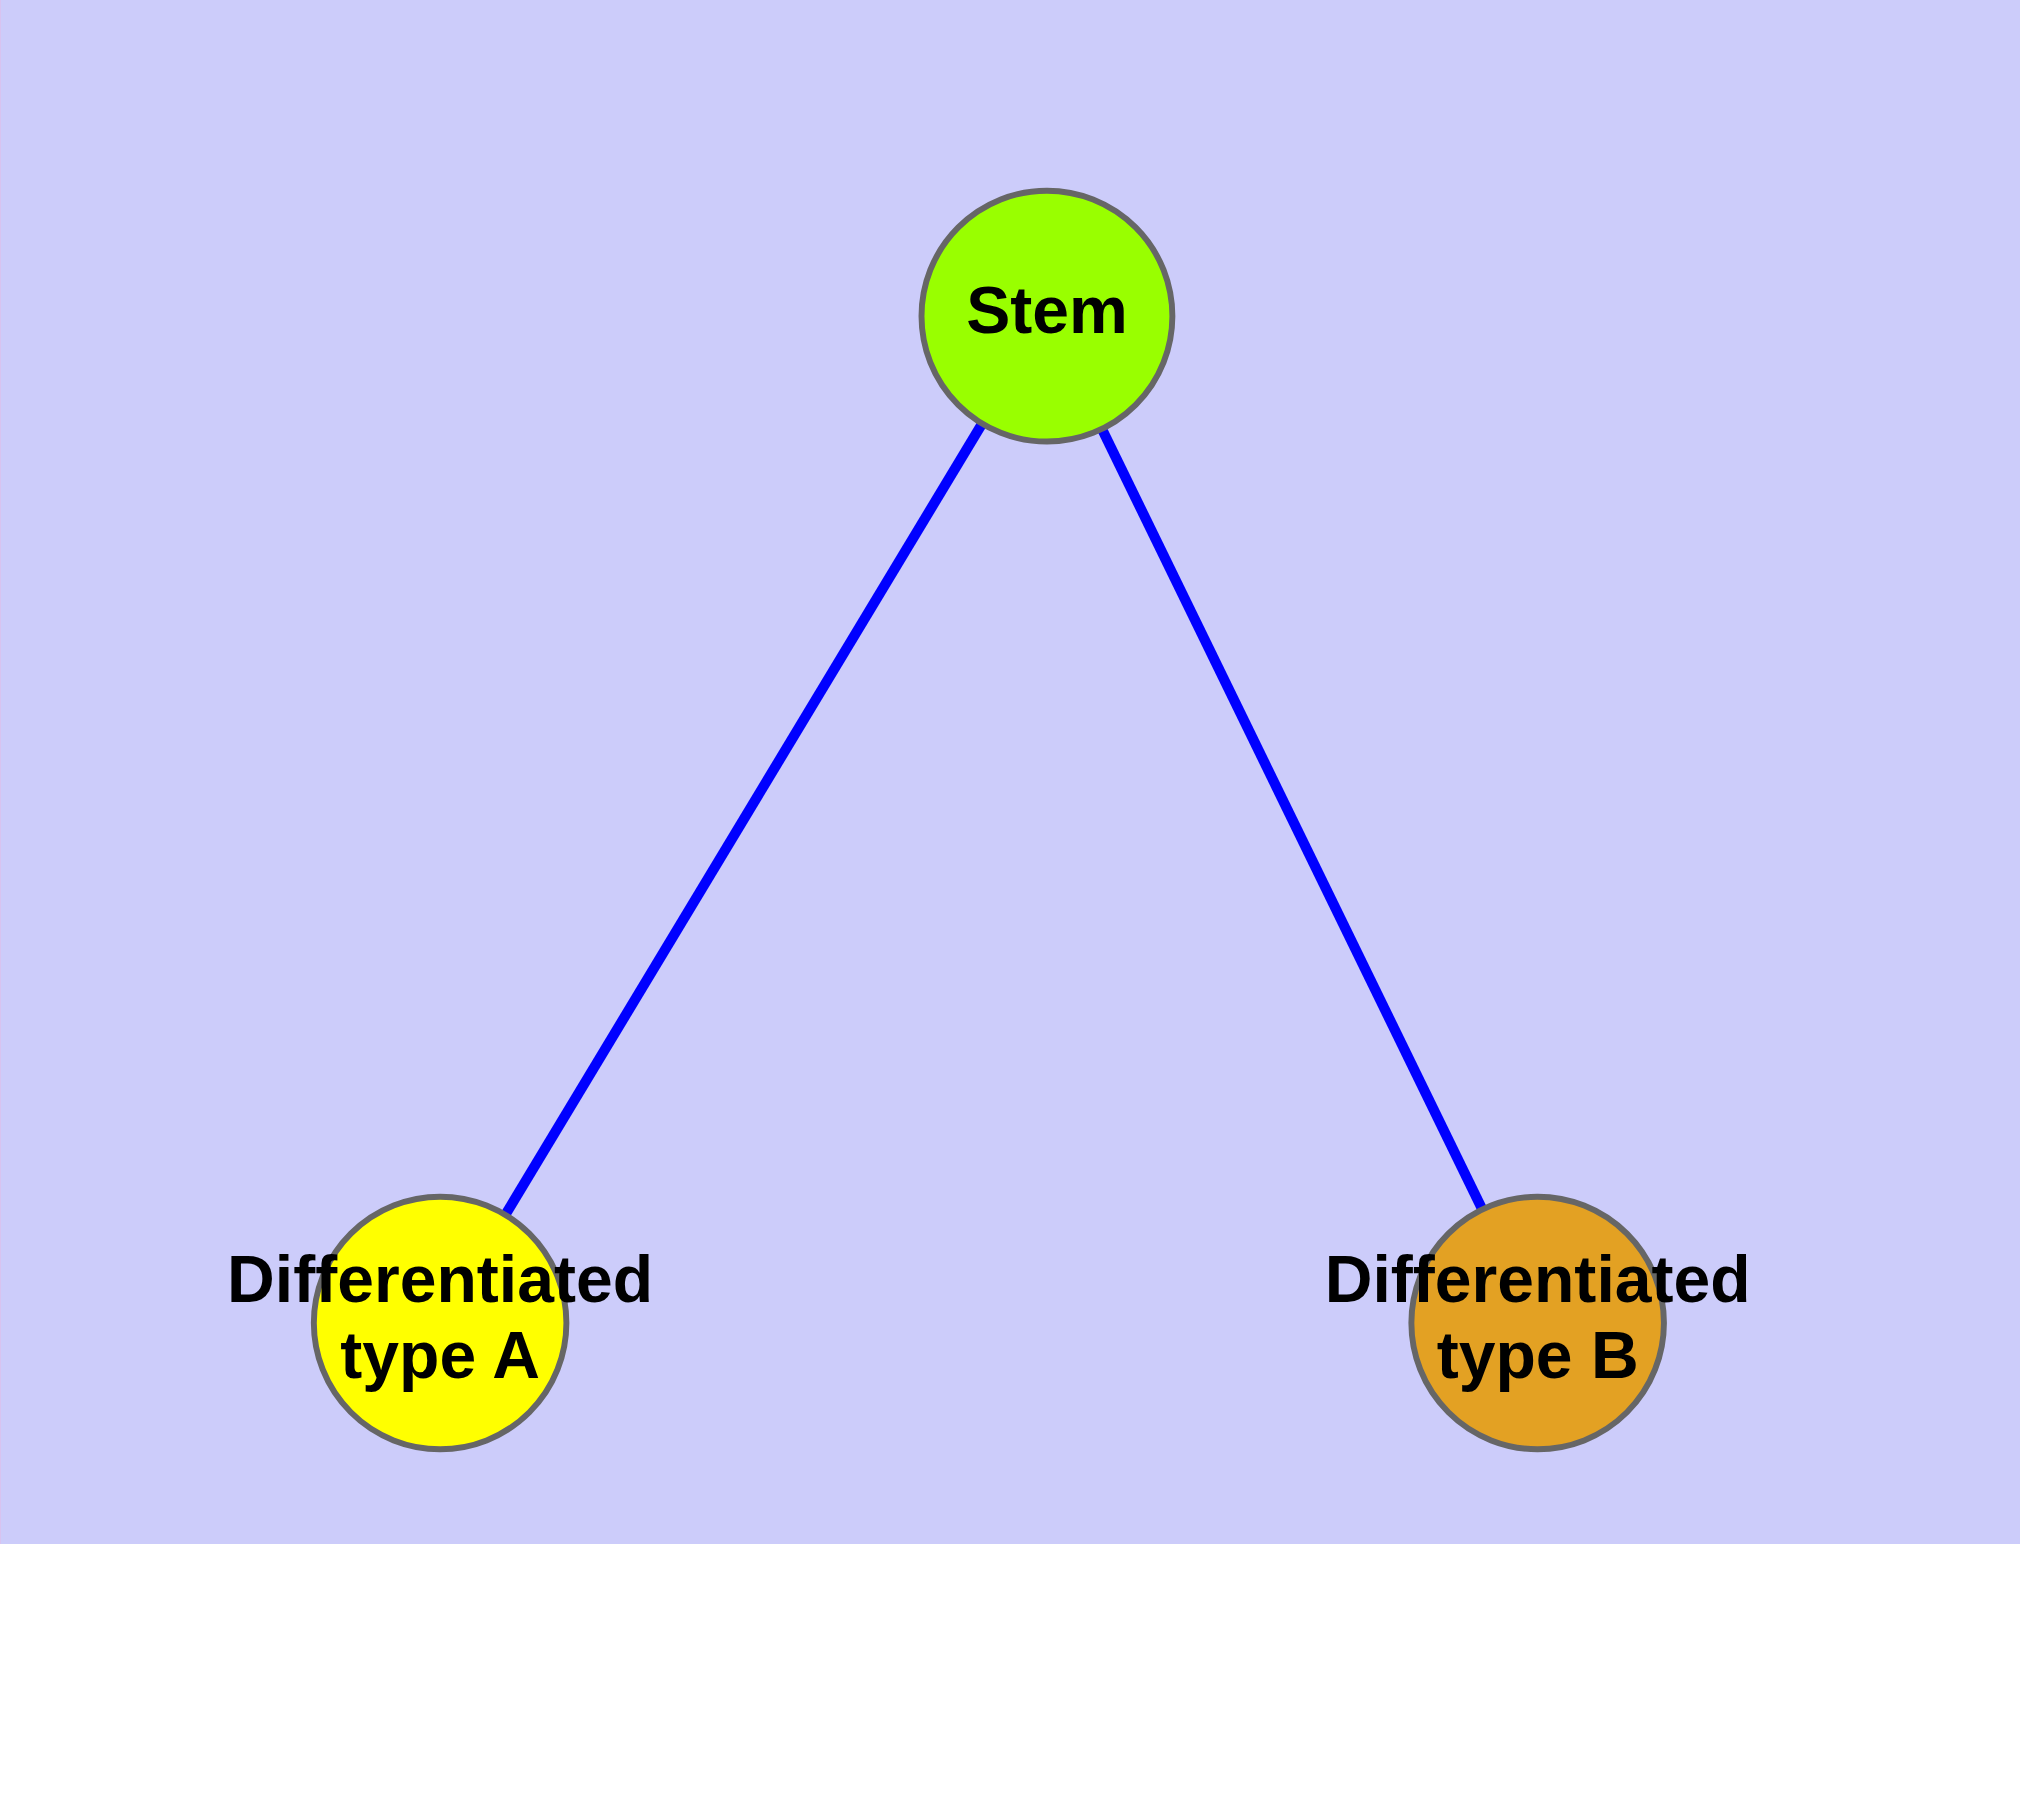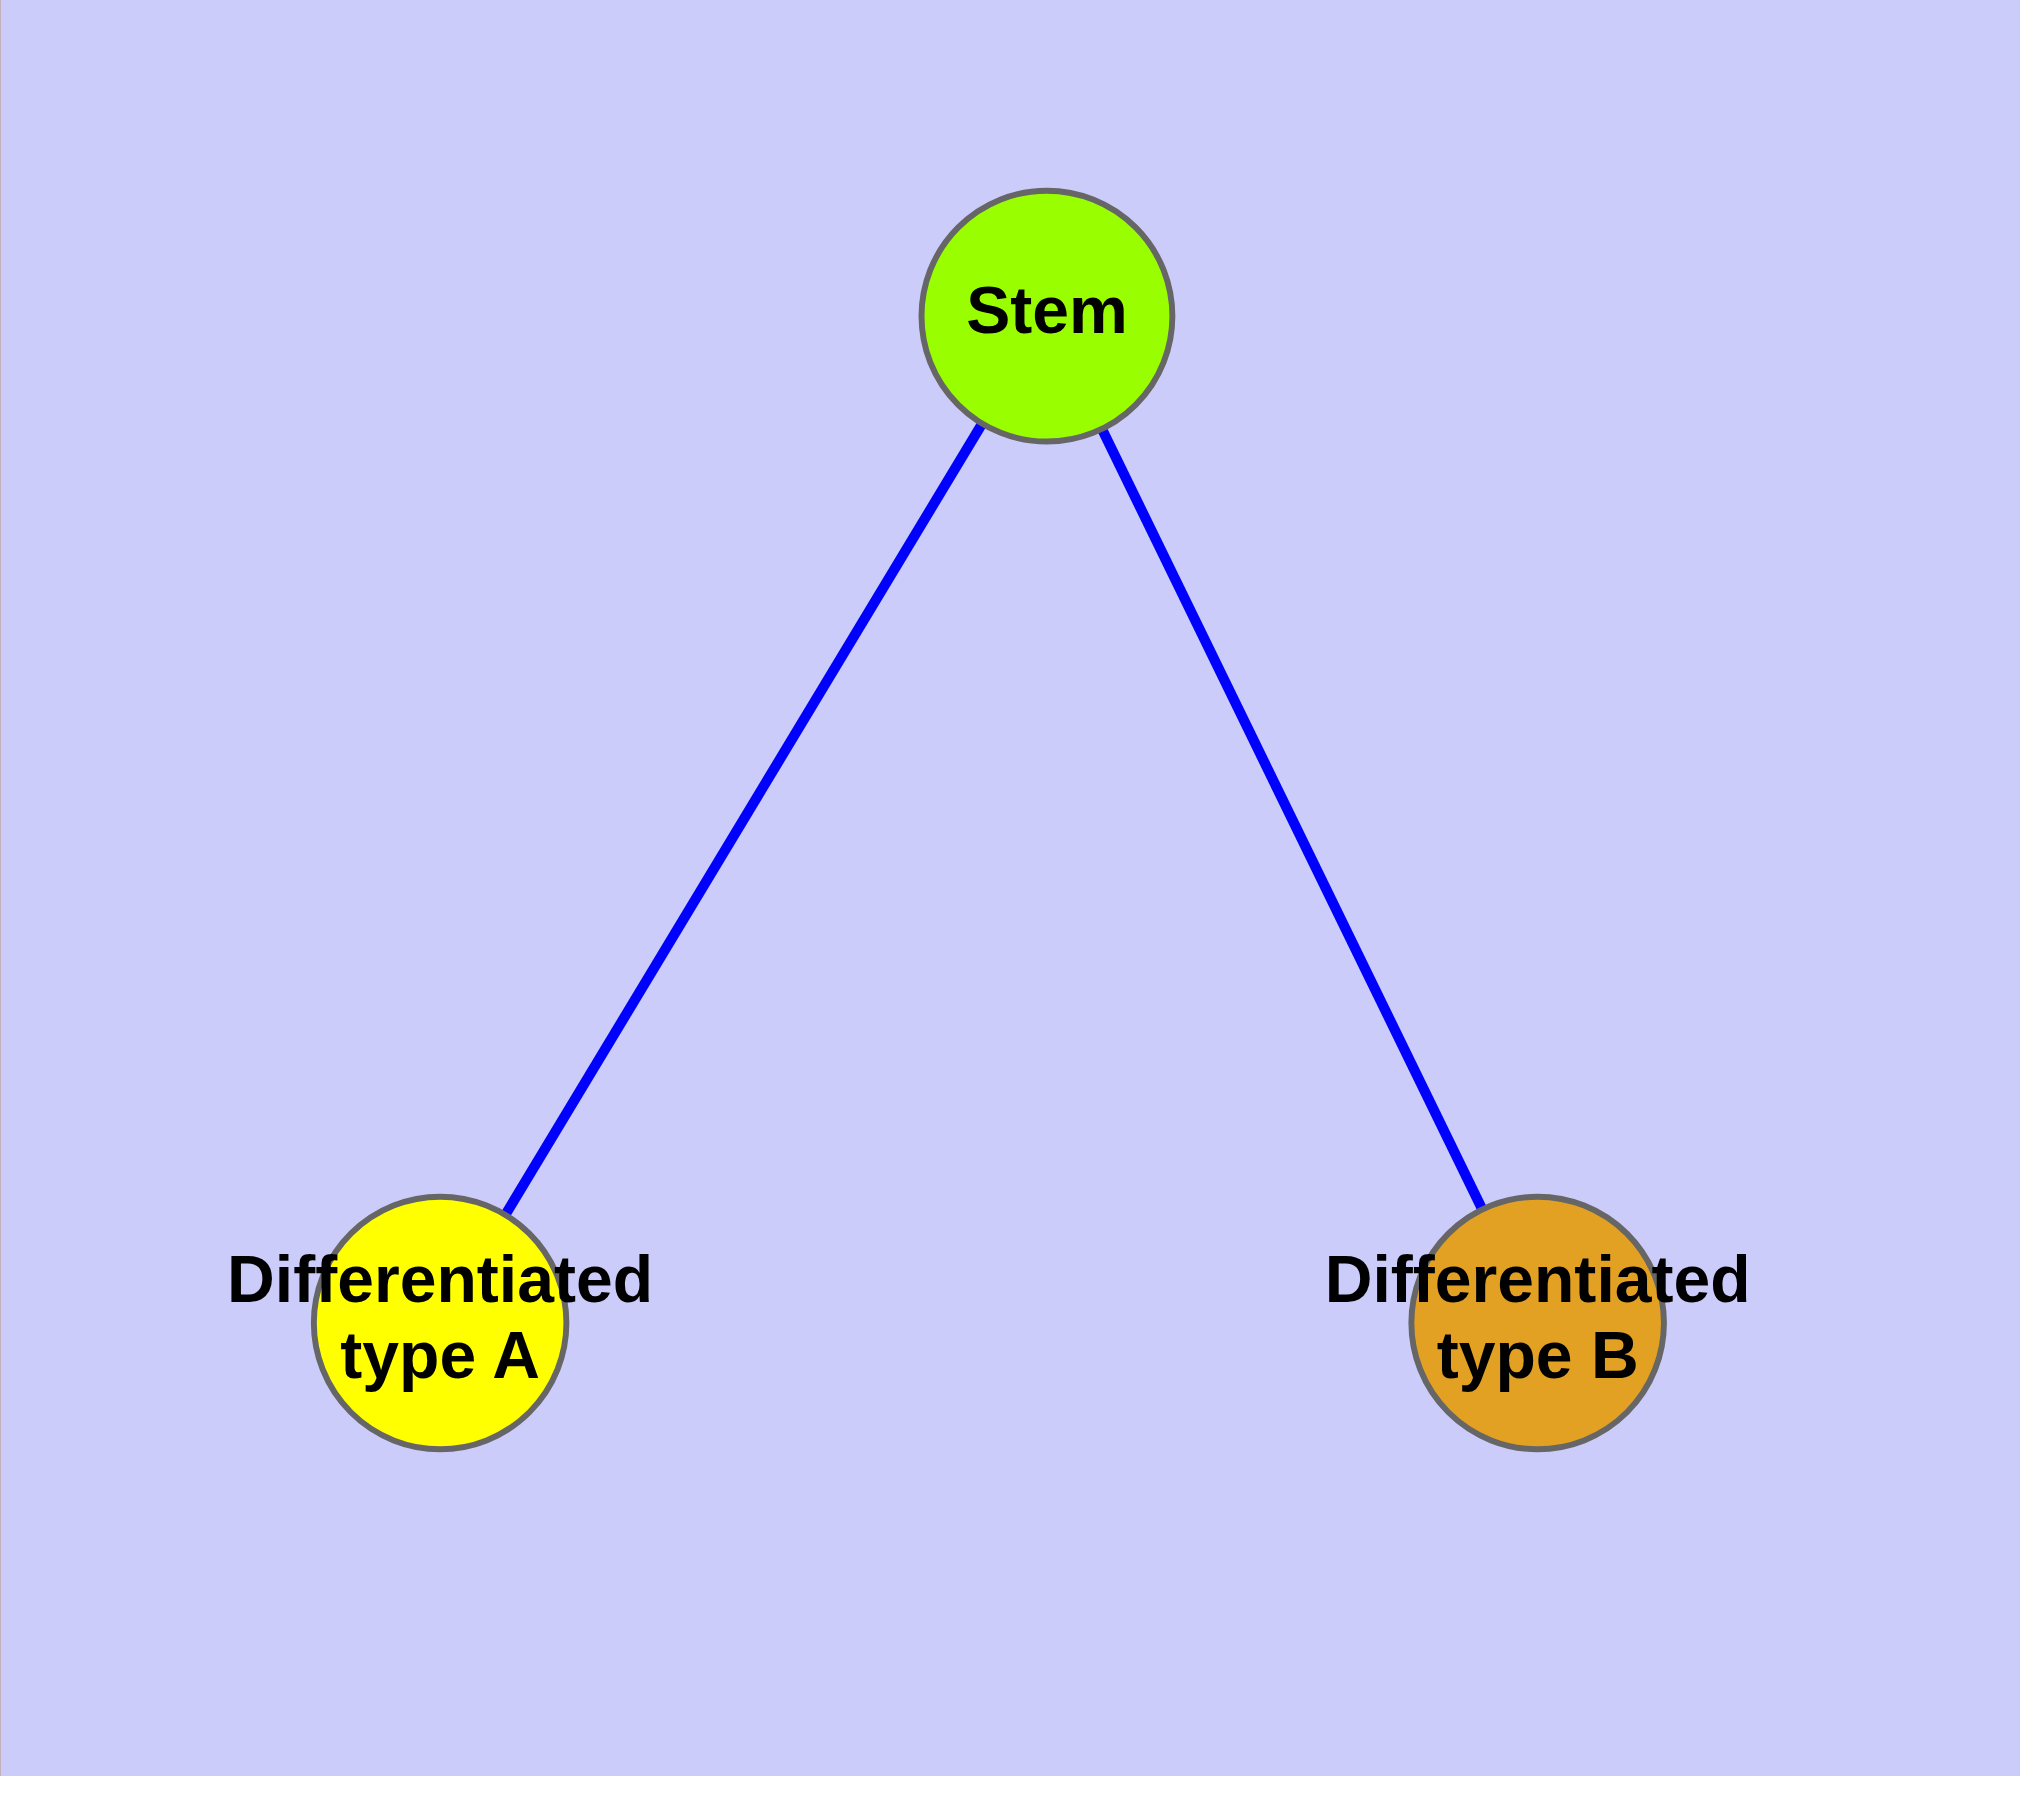--- a/index.html
+++ b/index.html
@@ -28,21 +28,21 @@
     fill: #000000;
     text-anchor: middle;
     dominant-baseline: middle;
     paint-order: normal;
     white-space: pre;
   }
 </style>
 </head>
 <body>
 
-<div id="canvas" style="width: 2021px; height: 1776px; background: #a16207;">
+<div id="canvas" style="width: 2021px; height: 1544px; background: #f9a8d4;">
   <svg id="graph-svg" viewBox="0 0 2384 2138" style="width: 2021px; height: 1812px;">
     <rect id="bg-rect" x="0" y="0" width="2384" height="2138" fill="#ccccfa"></rect>
     <g id="edge-layer">
         <line x1="1235" y1="373" x2="519" y2="1561" stroke="#0000ff" stroke-width="12" stroke-linecap="butt"></line>
         <line x1="1235" y1="373" x2="1814" y2="1561" stroke="#0000ff" stroke-width="12" stroke-linecap="butt"></line>
       </g>
     <g id="node-layer">
         <circle cx="1235" cy="373" r="148" fill="#99ff00" stroke="#666666" stroke-width="7"></circle>
         <circle cx="519" cy="1561" r="149" fill="#ffff00" stroke="#666666" stroke-width="7"></circle>
         <circle cx="1814" cy="1561" r="149" fill="#e3a123" stroke="#666666" stroke-width="7"></circle>

